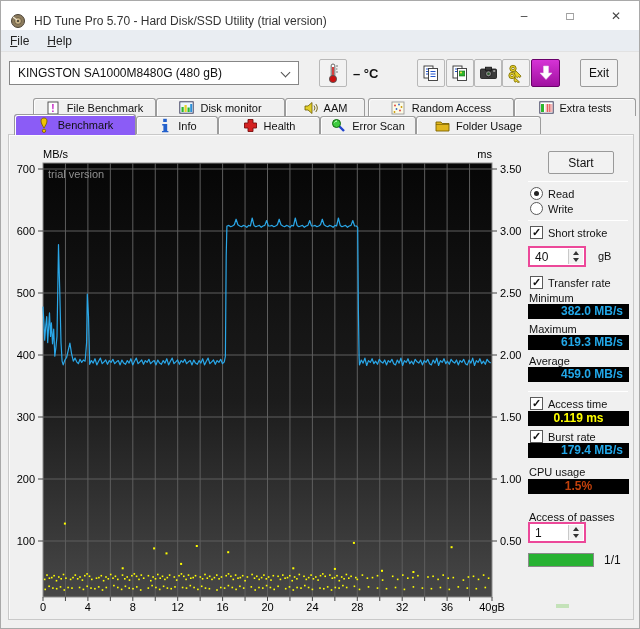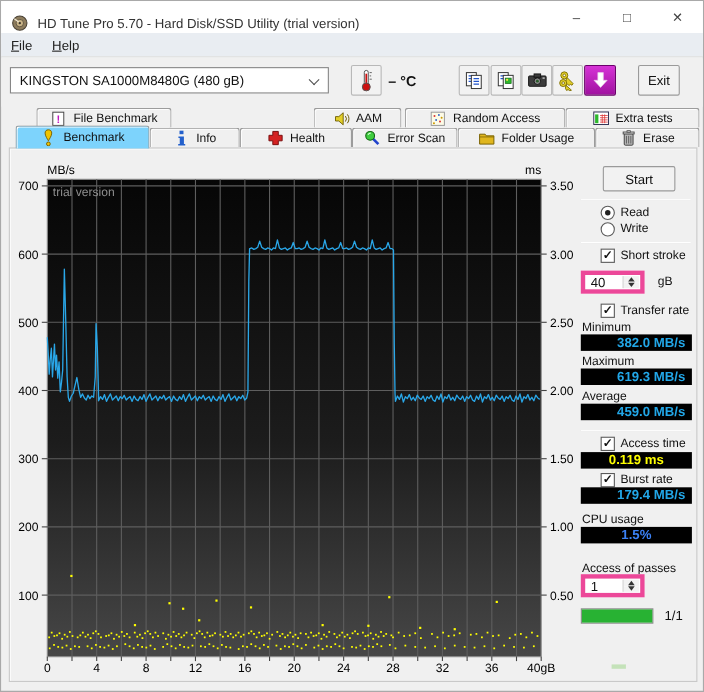--- a/index.html
+++ b/index.html
@@ -31,49 +31,49 @@
   .exit-btn{position:absolute;left:579px;top:6px;width:38px;height:28px;background:#f2f2f2;
             border:1px solid #9a9a9a;border-radius:2px;font-size:12px;color:#111;
             display:flex;align-items:center;justify-content:center;}
   .dl-btn{background:linear-gradient(#d633d6,#a011a0);border:1px solid #6a006a;}
   
   .tab{position:absolute;height:18px;background:#f0f0f0;border:1px solid #9c9c9c;border-bottom:none;
        border-radius:3px 3px 0 0;display:flex;align-items:center;justify-content:center;gap:6px;
        font-size:11px;color:#111;box-shadow:inset 1px 1px 0 #fdfdfd;}
   .tab.row1{top:98px;}
   .tab.row2{top:116px;}
-  .tab.active{top:114px;height:21px;background:#7dd3fc;z-index:5;box-shadow:inset 1px 1px 0 #ffffff;justify-content:center;}
+  .tab.active{top:114px;height:21px;background:#8b5cf6;z-index:5;box-shadow:inset 1px 1px 0 #ffffff;justify-content:center;}
   .ticon{display:inline-flex;width:15px;height:15px;align-items:center;justify-content:center;flex:0 0 auto;}
   
   .content{position:absolute;left:8px;top:134px;width:626px;height:486px;background:#f0f0f0;
            border:1px solid #c9c9c9;box-shadow:inset 1px 1px 0 #fbfbfb;z-index:1;}
   .chart-svg{position:absolute;left:0;top:0;width:640px;height:629px;z-index:3;pointer-events:none;}
   
   .panel{position:absolute;left:522px;top:134px;width:110px;height:486px;z-index:4;font-size:11px;color:#111;}
   .sep{position:absolute;left:6px;width:100px;height:1px;background:#d9d9d9;border-bottom:1px solid #fff;}
   .start-btn{position:absolute;left:26px;top:17px;width:66px;height:23px;background:#f2f2f2;
              border:1px solid #9a9a9a;border-radius:2px;font-size:12px;display:flex;align-items:center;justify-content:center;}
-  .ctl-row{position:absolute;left:24px;display:flex;align-items:flex-start;gap:5px;white-space:nowrap;}
+  .ctl-row{position:absolute;left:8px;display:flex;align-items:center;gap:5px;white-space:nowrap;}
   .radio{width:13px;height:13px;border:1px solid #5a5a5a;border-radius:50%;background:#fff;position:relative;flex:0 0 auto;}
   .radio.checked::after{content:"";position:absolute;left:3px;top:3px;width:5px;height:5px;border-radius:50%;background:#222;}
   .cbox{width:13px;height:13px;border:1px solid #5a5a5a;background:#fff;position:relative;flex:0 0 auto;
         display:flex;align-items:center;justify-content:center;font-size:11px;font-weight:bold;color:#111;line-height:13px;}
-  .spinner{position:absolute;left:6px;width:58px;height:21px;background:#fff;border:4px solid #ec4899;
+  .spinner{position:absolute;left:6px;width:58px;height:21px;background:#fff;border:2px solid #ec4899;
            font-size:12px;display:flex;align-items:center;padding-left:5px;}
   .spin-btns{position:absolute;right:1px;top:1px;bottom:1px;width:15px;border-left:1px solid #c9c9c9;
              display:flex;flex-direction:column;}
   .spin-up,.spin-dn{flex:1;display:flex;align-items:center;justify-content:center;background:#f2f2f2;}
   .spin-up::after{content:"";border-left:3px solid transparent;border-right:3px solid transparent;border-bottom:4px solid #333;}
   .spin-dn::after{content:"";border-left:3px solid transparent;border-right:3px solid transparent;border-top:4px solid #333;}
   .unit-lbl{position:absolute;left:76px;font-size:11px;}
   .plabel{position:absolute;left:7px;font-size:11px;color:#111;white-space:nowrap;}
   .vbox{position:absolute;left:6px;width:101px;height:15px;background:#000;color:#22a7e8;
         font-weight:bold;font-size:12px;line-height:15px;text-align:right;padding-right:6px;}
   .vbox.yellow{color:#ffff00;text-align:center;padding-right:0;}
-  .vbox.white{color:#3b82f6;text-align:center;padding-right:0;}
+  .vbox.white{color:#c2410c;text-align:center;padding-right:0;}
   .progress{position:absolute;left:6px;width:66px;height:14px;border:1px solid #8a8a8a;background:#f4f4f4;}
   .progress .fill{height:100%;width:100%;background:#28b233;}
   .progress-txt{position:absolute;left:82px;font-size:12px;}
   .artifact{position:absolute;left:556px;top:604px;width:13px;height:4px;background:rgba(160,215,140,.55);z-index:6;}
 </style>
 </head>
 <body>
 
 <div class="window">
 
@@ -163,20 +163,32 @@
 
   <div class="tab row1" style="left:33px;width:123px;">
     <span class="ticon">
       <svg width="12" height="14" viewBox="0 0 12 14">
           <rect x="1" y="1" width="10" height="12" fill="#fff" stroke="#444" stroke-width="0.9"></rect>
           <text x="6" y="10.5" font-size="10" font-weight="bold" fill="#c018c0" text-anchor="middle">!</text>
         </svg>
     </span>
     <span>File Benchmark</span>
   </div>
+  <div class="tab row1" style="left:156px;width:129px;">
+    <span class="ticon">
+      <svg width="15" height="13" viewBox="0 0 15 13">
+          <rect x="0.8" y="0.8" width="13.4" height="11.4" fill="#eef6ff" stroke="#335" stroke-width="0.9"></rect>
+          <rect x="2.5" y="6" width="2.2" height="5" fill="#2db82d"></rect>
+          <rect x="5.5" y="4" width="2.2" height="7" fill="#e8d12a"></rect>
+          <rect x="8.5" y="6.5" width="2.2" height="4.5" fill="#2db82d"></rect>
+          <rect x="11.2" y="3" width="2" height="8" fill="#2d8fd8"></rect>
+        </svg>
+    </span>
+    <span>Disk monitor</span>
+  </div>
   <div class="tab row1" style="left:285px;width:80px;text-align:right;">
     <span class="ticon">
       <svg width="15" height="14" viewBox="0 0 15 14">
           <path d="M2 5 h3 l4-3.5 v11 L5 9 H2 Z" fill="#e3cf2a" stroke="#6a5a00" stroke-width="0.8"></path>
           <path d="M11 4.5 q2 2.5 0 5 M12.8 3 q3 4 0 8" fill="none" stroke="#6a5a00" stroke-width="0.9"></path>
         </svg>
     </span>
     <span>AAM</span>
   </div>
   <div class="tab row1" style="left:368px;width:146px;">
@@ -241,31 +253,20 @@
   </div>
   <div class="tab row2" style="left:320px;width:96px;">
     <span class="ticon">
       <svg width="15" height="15" viewBox="0 0 15 15">
           <line x1="8" y1="8" x2="13" y2="13" stroke="#2244cc" stroke-width="2.4"></line>
           <circle cx="5.5" cy="5.5" r="4" fill="#3fcc3f" stroke="#116611" stroke-width="1"></circle>
           <path d="M3.5 4.5 q1-1.5 2.5-1.5" stroke="#d6ffd6" stroke-width="1" fill="none"></path>
         </svg>
     </span>
     <span>Error Scan</span>
-  </div>
-  <div class="tab row2" style="left:541px;width:95px;">
-    <span class="ticon">
-      <svg width="13" height="15" viewBox="0 0 13 15">
-          <rect x="2.5" y="3.5" width="8" height="10.5" rx="1" fill="#b9b9b9" stroke="#444" stroke-width="0.9"></rect>
-          <rect x="1.5" y="2" width="10" height="1.8" fill="#d9d9d9" stroke="#444" stroke-width="0.8"></rect>
-          <rect x="5" y="0.8" width="3" height="1.4" fill="#d9d9d9" stroke="#444" stroke-width="0.7"></rect>
-          <path d="M4.5 5.5v7M6.5 5.5v7M8.5 5.5v7" stroke="#555" stroke-width="0.8"></path>
-        </svg>
-    </span>
-    <span>Erase</span>
   </div>
 
   <div class="content"></div>
 
   <svg class="chart-svg" viewBox="0 0 640 629">
     <defs>
       <linearGradient id="plotGrad" x1="0" y1="0" x2="0" y2="1">
         <stop offset="0" stop-color="#060606"></stop>
         <stop offset="0.55" stop-color="#1c1c1c"></stop>
         <stop offset="1" stop-color="#474747"></stop>

